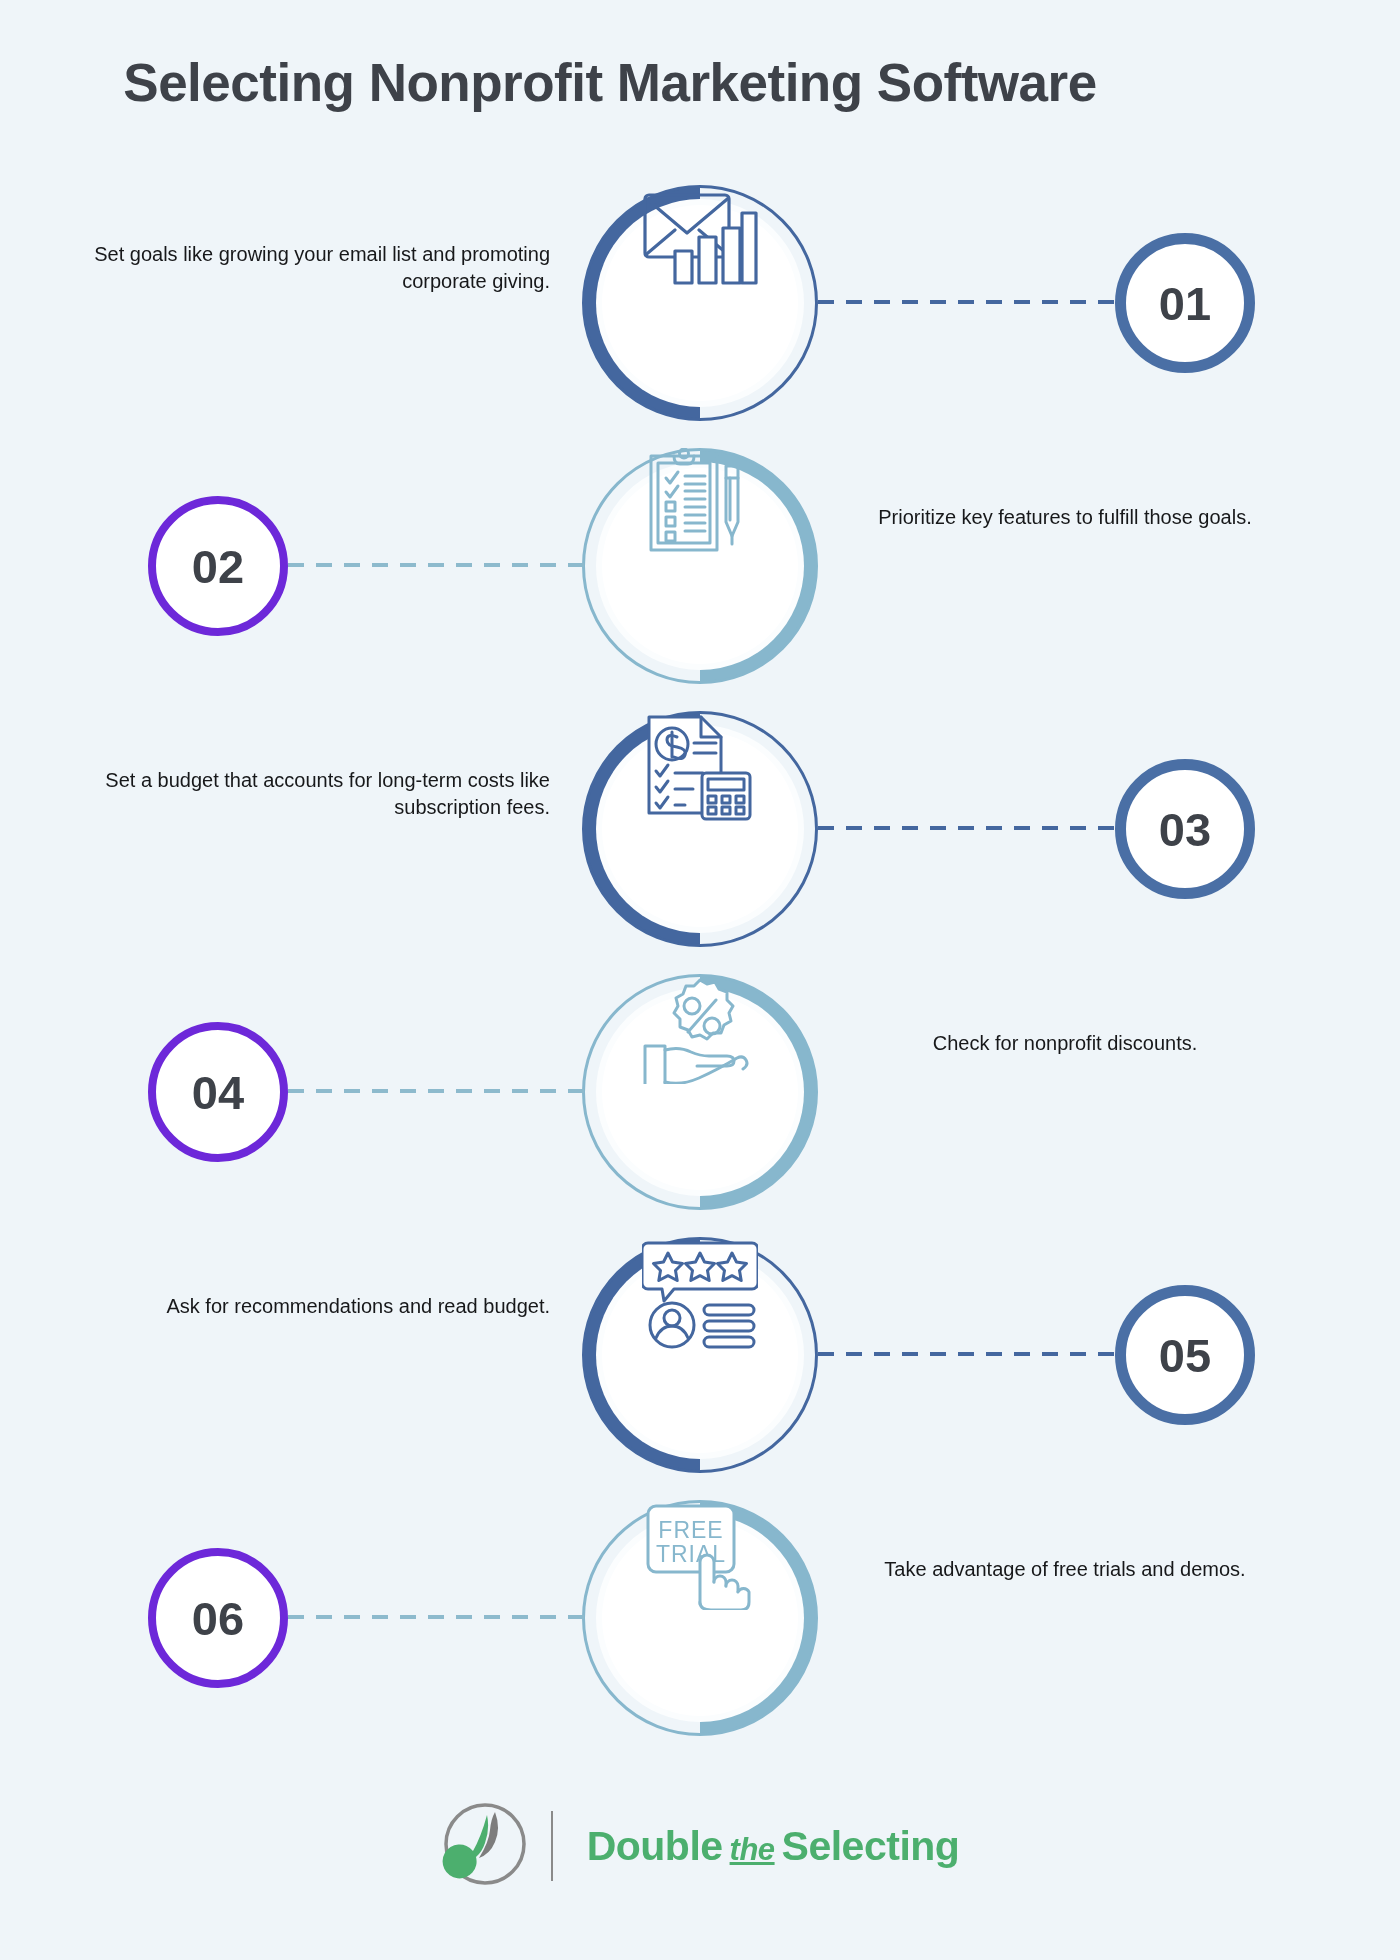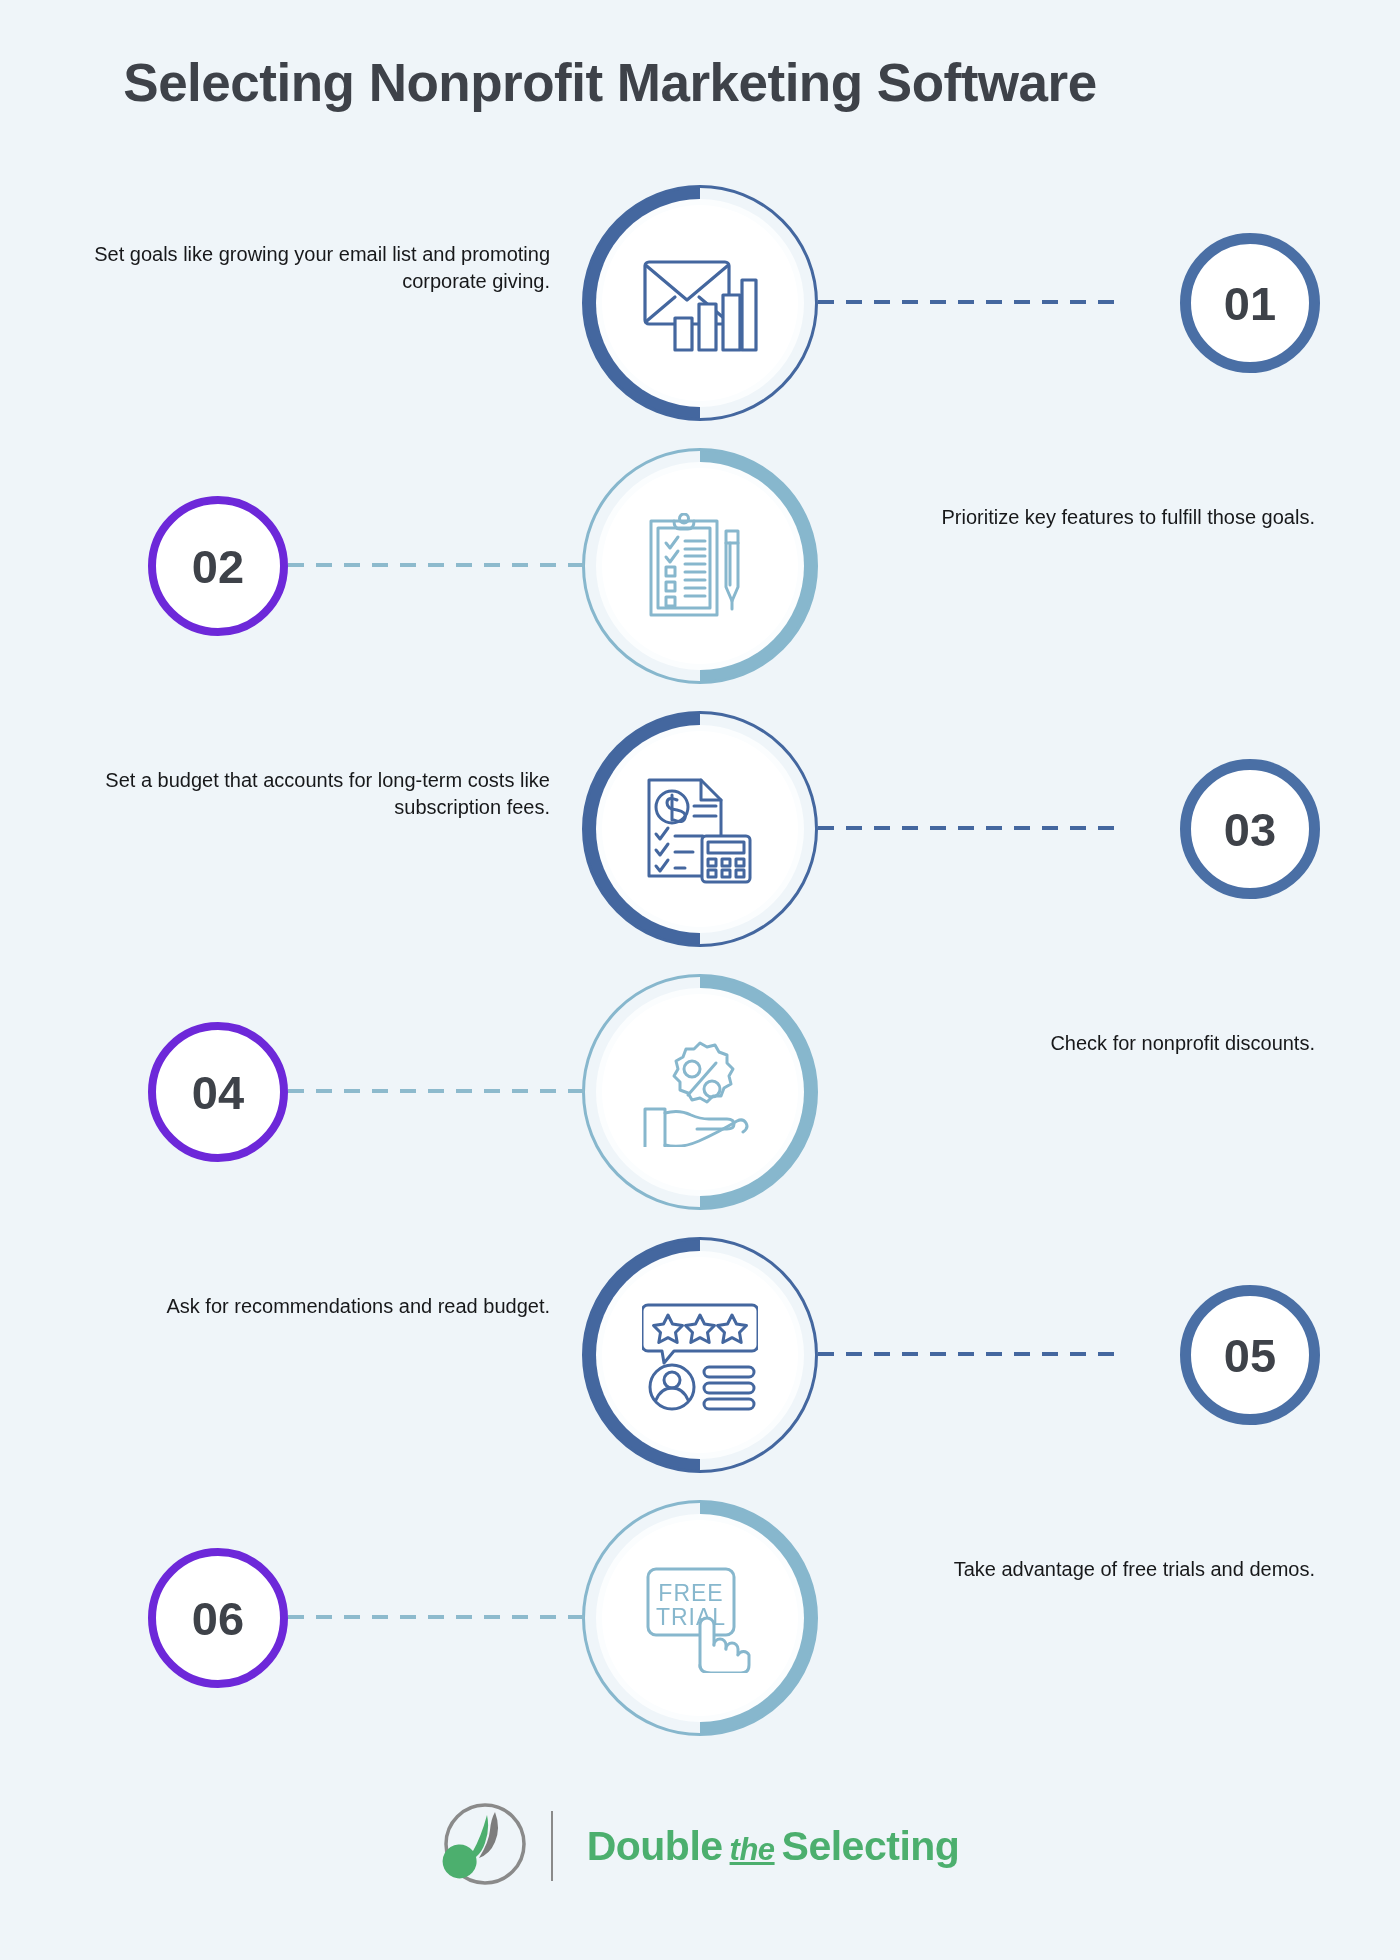--- a/index.html
+++ b/index.html
@@ -88,21 +88,21 @@
     width: 196px; height: 196px;
     border-radius: 50%;
     background: #ffffff;
   }
 
   .icon-slot {
     position: absolute;
     left: 0; top: 0;
     width: 236px; height: 236px;
     display: flex;
-    align-items: center;
+    align-items: flex-start;
     justify-content: center;
     z-index: 4;
   }
   .icon-slot svg { display: block; }
 
   
   .badge {
     position: absolute;
     top: 48px;
     width: 140px;
@@ -113,21 +113,21 @@
     align-items: center;
     justify-content: center;
     font-size: 47px;
     font-weight: bold;
     color: #3e4249;
     z-index: 5;
   }
   .badge.dark  { border: 11px solid #4a6fa5; }
   .badge.light { border: 8px solid #6d28d9; }
 
-  .badge.right { left: 1180px; }
+  .badge.right { left: 1115px; }
   .badge.left  { left: 148px; }
 
   
   .dash {
     position: absolute;
     top: 115px;
     height: 4px;
     z-index: 1;
   }
   .dash.right {
@@ -155,23 +155,23 @@
     font-size: 20px;
     line-height: 1.33;
     color: #17181a;
   }
   .caption.textleft {
     left: 85px;
     width: 465px;
     text-align: right;
   }
   .caption.textright {
-    left: 895px;
+    left: 855px;
     width: 420px;
-    text-align: right;
+    text-align: center;
   }
 
   
   .footer {
     position: absolute;
     left: 0;
     top: 1800px;
     width: 1400px;
     display: flex;
     align-items: center;

